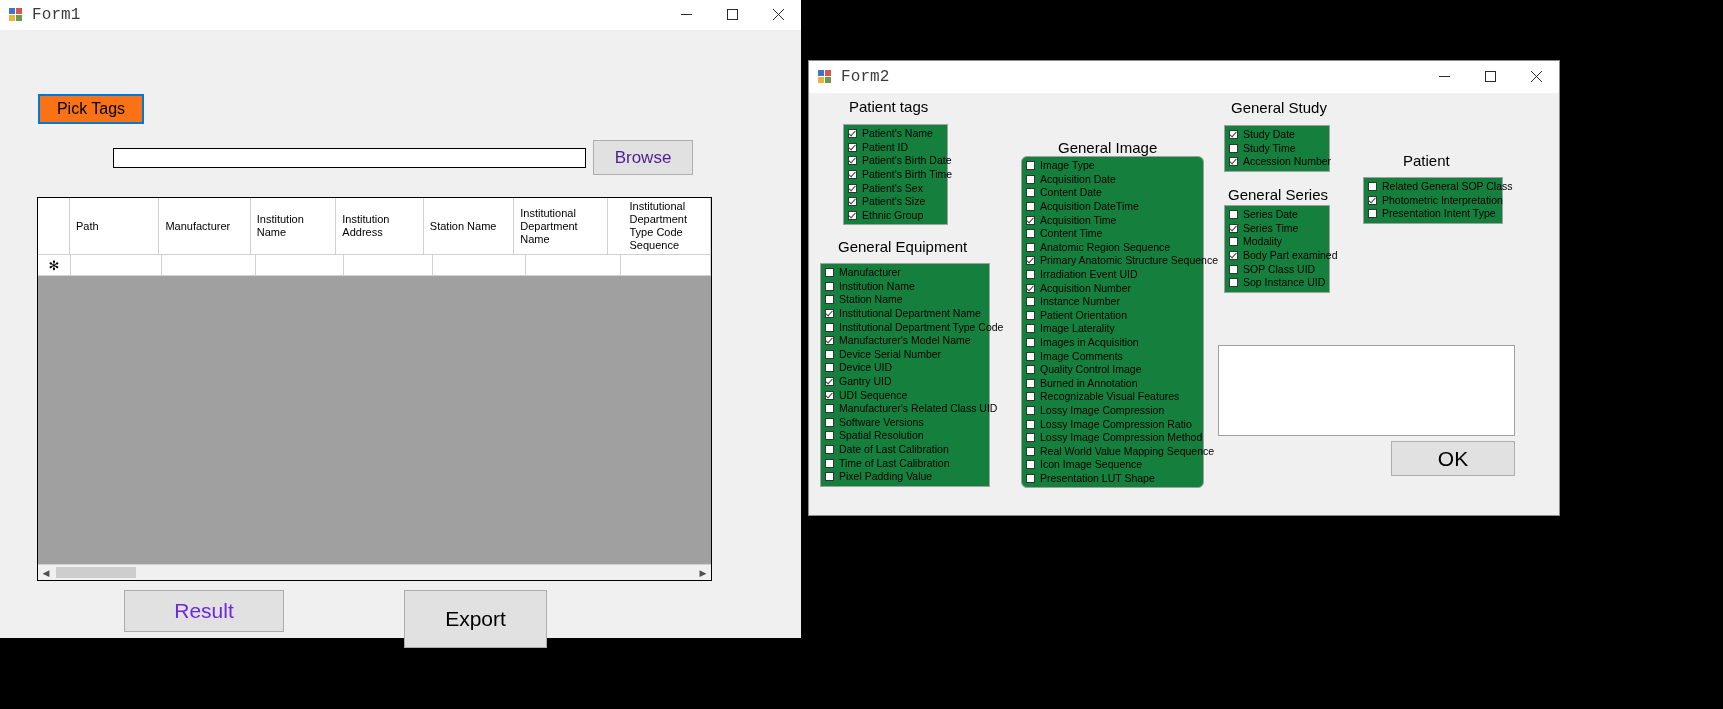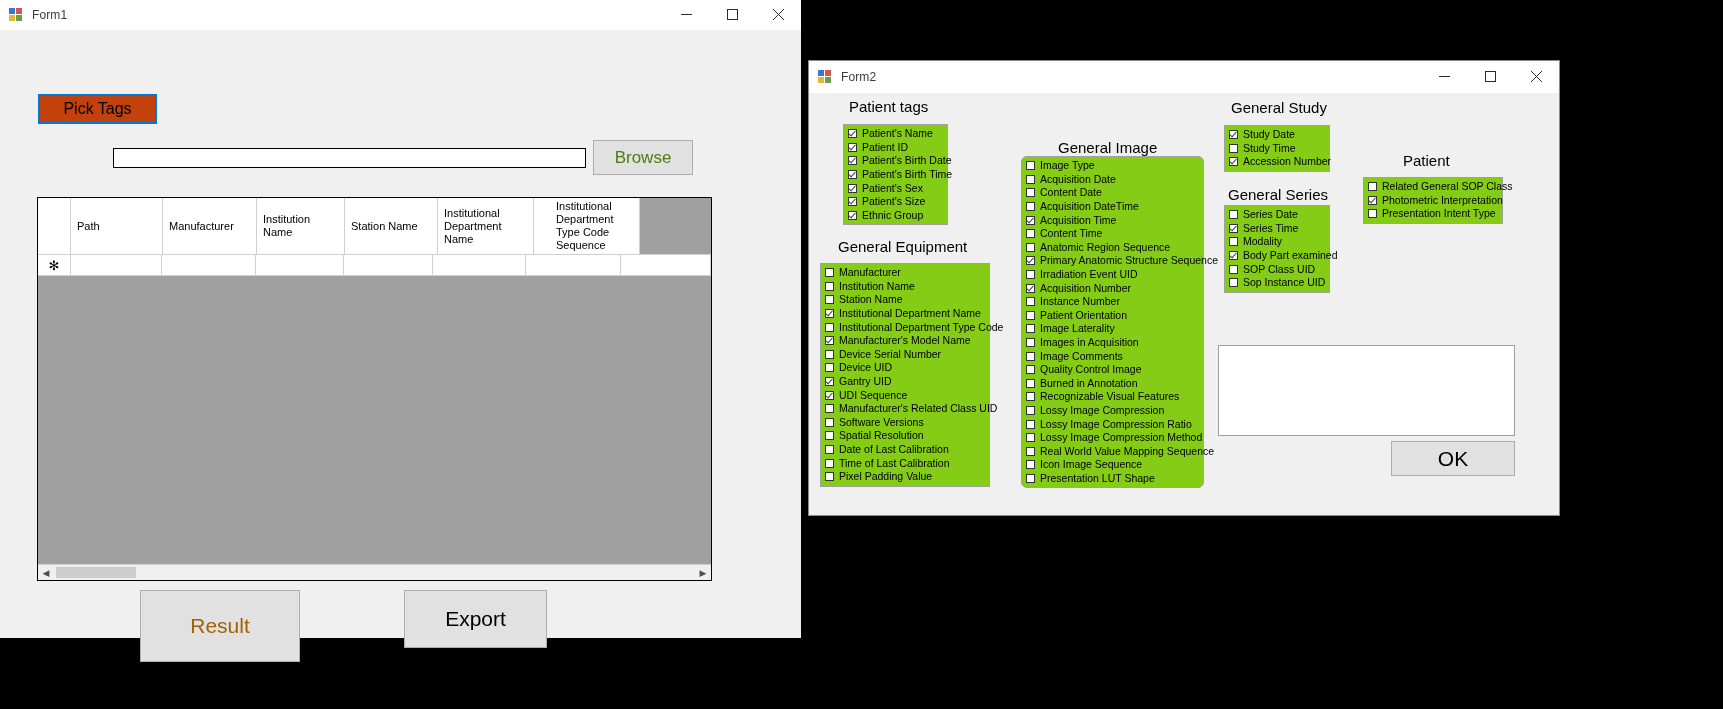--- a/index.html
+++ b/index.html
@@ -40,43 +40,44 @@
     flex: none;
   }
   .title-icon .q {
     position: absolute; width: 6px; height: 6px;
   }
   .title-icon .q1 { left: 0px;  top: 1px;  background: #3b78c4; }
   .title-icon .q2 { left: 7px;  top: 1px;  background: #d9534f; }
   .title-icon .q3 { left: 0px;  top: 8px;  background: #e8b33a; }
   .title-icon .q4 { left: 7px;  top: 8px;  background: #6a9b4a; }
   .title-text {
-    font-size: 12px;
+    font-size: 16px;
     color: #3b3b3b;
     flex: 1;
     letter-spacing: 0.1px;
+    font-family: Liberation Mono, monospace;
   }
   .win-btns { display: flex; height: 30px; }
   .win-btn {
     width: 46px; height: 30px;
     display: flex; align-items: center; justify-content: center;
     color: #2b2b2b;
   }
   .win-btn svg { display: block; }
   .win-body { position: relative; }
 
   
   #form1 { left: 0px; top: 0px; width: 801px; height: 638px; border: none; }
   #form1 .win-body { background: #f0f0f0; height: 608px; }
 
   .pick-tags-btn {
     position: absolute;
     left: 38px; top: 64px;
-    width: 119px; height: 30px;
-    background: #c2410c;
+    width: 106px; height: 30px;
+    background: #f97316;
     border: 2px solid #0078d7;
     box-sizing: border-box;
     display: flex; align-items: center; justify-content: center;
     font-size: 16px; color: #000000;
   }
 
   .path-input {
     position: absolute;
     left: 113px; top: 118px;
     width: 473px; height: 20px;
@@ -88,21 +89,21 @@
     outline: none;
   }
   .browse-btn {
     position: absolute;
     left: 593px; top: 110px;
     width: 100px; height: 35px;
     background: #e1e1e1;
     border: 1px solid #adadad;
     box-sizing: border-box;
     display: flex; align-items: center; justify-content: center;
-    font-size: 17px; color: #4d7c0f;
+    font-size: 17px; color: #4c1d95;
   }
 
   .grid-wrap {
     position: absolute;
     left: 37px; top: 167px;
     width: 675px; height: 384px;
     background: #a0a0a0;
     border: 1px solid #000000;
     box-sizing: border-box;
     overflow: hidden;
@@ -165,27 +166,27 @@
   }
   .hscroll .track { flex: 1; height: 15px; background: #f0f0f0; position: relative; }
   .hscroll .thumb {
     position: absolute; left: 2px; top: 2px;
     width: 80px; height: 11px;
     background: #cdcdcd;
   }
 
   .result-btn {
     position: absolute;
-    left: 140px; top: 560px;
-    width: 160px; height: 72px;
+    left: 124px; top: 560px;
+    width: 160px; height: 42px;
     background: #e1e1e1;
     border: 1px solid #adadad;
     box-sizing: border-box;
     display: flex; align-items: center; justify-content: center;
-    font-size: 21px; color: #a16207;
+    font-size: 21px; color: #6d28d9;
   }
   .export-btn {
     position: absolute;
     left: 404px; top: 560px;
     width: 143px; height: 58px;
     background: #e1e1e1;
     border: 1px solid #adadad;
     box-sizing: border-box;
     display: flex; align-items: center; justify-content: center;
     font-size: 21px; color: #000000;
@@ -202,21 +203,21 @@
   #form2 .win-body { background: #f0f0f0; height: 422px; }
 
   .grp-title {
     position: absolute;
     font-size: 15px;
     color: #000000;
     white-space: nowrap;
   }
   .cb-list {
     position: absolute;
-    background: #84cc16;
+    background: #15803d;
     border: 1px solid #a0a0a0;
     box-sizing: border-box;
     padding: 2px 2px;
   }
   .cb-item {
     display: flex;
     align-items: center;
     height: 13.6px;
     white-space: nowrap;
   }
@@ -317,20 +318,21 @@
       <div class="browse-btn">
         <span>Browse</span>
       </div>
 
       <div class="grid-wrap">
         <div class="grid-head" id="grid-head">
             <div class="hc corner"></div>
             <div class="hc" style="width: 92px;">Path</div>
             <div class="hc" style="width: 94px;">Manufacturer</div>
             <div class="hc" style="width: 88px;">Institution Name</div>
+            <div class="hc" style="width: 90px;">Institution Address</div>
             <div class="hc" style="width: 93px;">Station Name</div>
             <div class="hc" style="width: 96px;">Institutional Department Name</div>
             <div class="hc" style="width: 90px; margin-left: 16px;">Institutional Department Type Code Sequence</div>
             <div class="grid-filler"></div>
           </div>
         <div class="grid-row" id="grid-newrow">
             <div class="rc corner">✻</div>
             <div class="rc" style="width: 92px;"></div>
             <div class="rc" style="width: 94px;"></div>
             <div class="rc" style="width: 88px;"></div>

